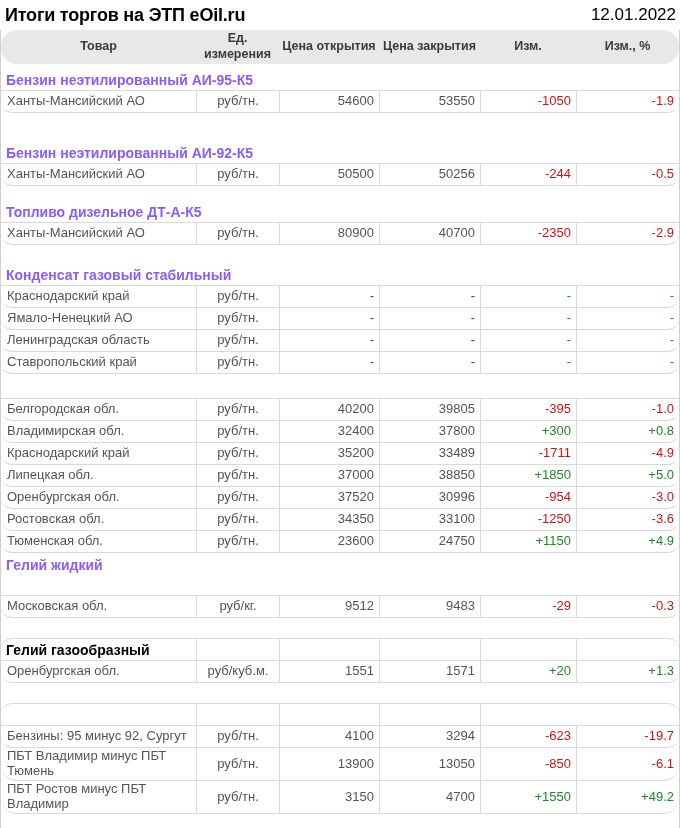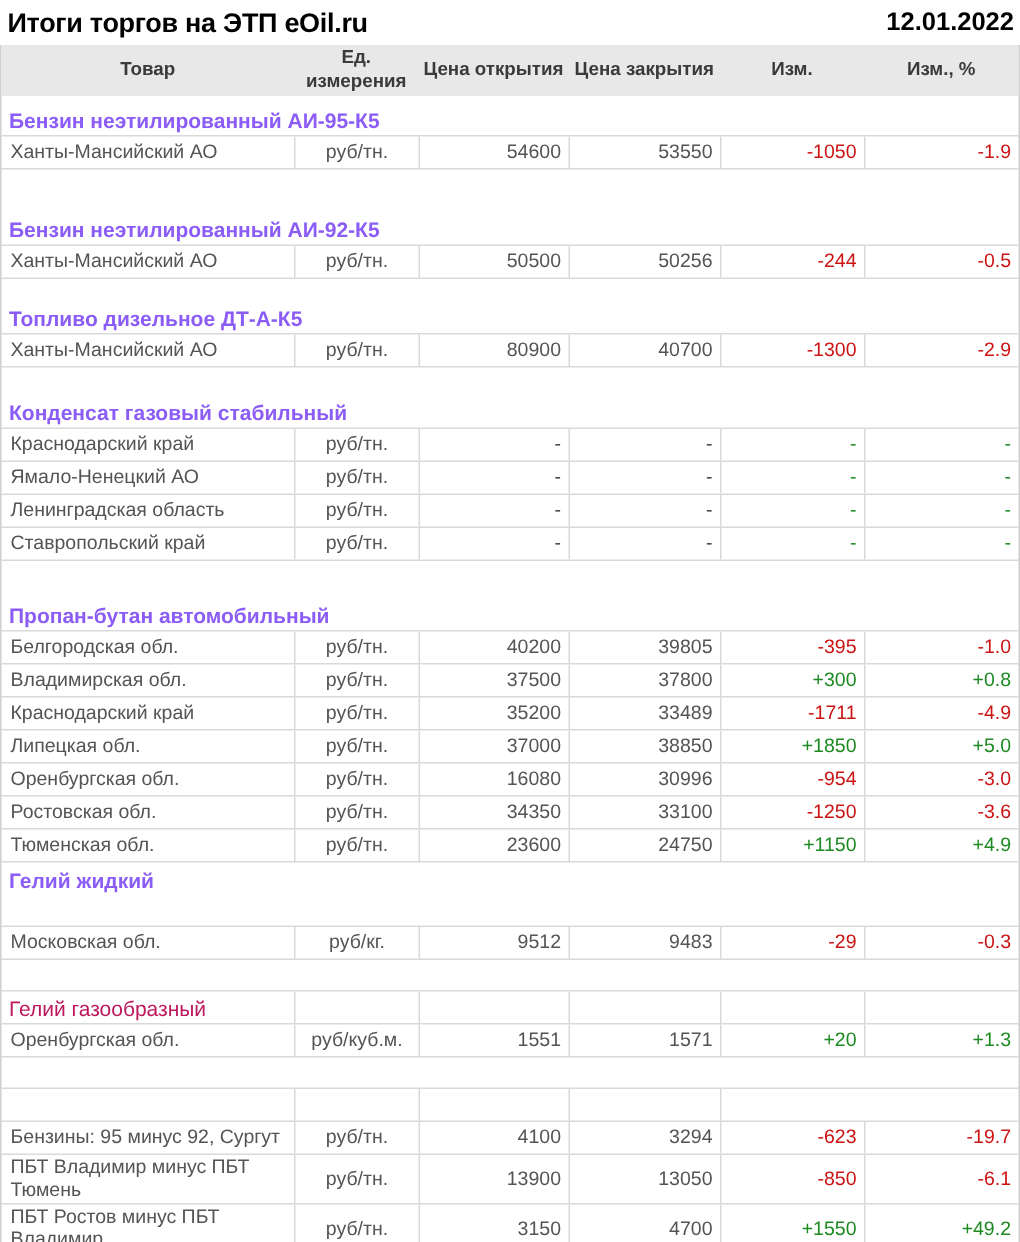--- a/index.html
+++ b/index.html
@@ -15,51 +15,52 @@
     width:680px;height:828px;overflow:hidden;
     font-family:"Liberation Sans","DejaVu Sans",sans-serif;
     color:#000;
   }
   .page{width:680px;height:708px;background:#fff;}
   .titlebar{
     height:30px;display:flex;align-items:center;justify-content:space-between;
     padding:0 4px 0 5px;
   }
   .page-title{font-size:18px;font-weight:bold;letter-spacing:-0.2px;}
-  .report-date{font-size:17px;font-weight:bold;}
+  .report-date{font-size:17px;font-weight:normal;}
   .tablewrap{
     width:680px;height:798px;
     border-left:1px solid #cfcfcf;border-right:1px solid #cfcfcf;
     background:#fff;
   }
   .grid{
     display:grid;
     grid-template-columns:195px 83px 100px 101px 96px 1fr;
     width:100%;
+    border-radius:16px;
   }
   .thead{
     background:var(--hdr-bg);
     height:34px;
   }
   .thead .hcell{
     display:flex;align-items:center;justify-content:center;text-align:center;
     font-size:12.5px;font-weight:bold;color:#3a3a3a;line-height:1.25;
     padding:0 2px;
   }
   .spacer{width:100%;}
   .sect-title{
     min-height:22px;display:flex;align-items:center;
     font-size:14px;font-weight:bold;color:#8b5cf6;
     padding:2px 0 1px 5px;
   }
   .sect-title-row{min-height:22px;border-top:1px solid var(--border);}
   .sect-title-row .tcell{border-left:1px solid var(--border);}
   .sect-title-row .tcell:first-child{
     border-left:none;display:flex;align-items:center;
-    font-size:14px;font-weight:normal;color:#be185d;padding:2px 0 1px 5px;
+    font-size:14px;font-weight:bold;color:#000000;padding:2px 0 1px 5px;
   }
   .rows-block{border-top:1px solid var(--border);}
   .drow{border-bottom:1px solid var(--border);}
   .drow > div{
     min-height:21px;display:flex;align-items:center;
     font-size:13px;color:var(--txt);line-height:1.15;
     padding:1px 4px;
   }
   .drow > div + div{border-left:1px solid var(--border);}
   .c-region{justify-content:flex-start;text-align:left;padding-left:6px !important;}
@@ -112,21 +113,21 @@
           </div>
         </div>
         <div class="spacer" style="height: 14px;"></div>
         <div class="sect-title">Топливо дизельное ДТ-А-К5</div>
         <div class="rows-block">
           <div class="grid drow">
             <div class="c-region">Ханты-Мансийский АО</div>
             <div class="c-unit">руб/тн.</div>
             <div class="c-num">80900</div>
             <div class="c-num">40700</div>
-            <div class="c-num neg">-1300</div>
+            <div class="c-num neg">-2350</div>
             <div class="c-num neg">-2.9</div>
           </div>
         </div>
         <div class="spacer" style="height: 18px;"></div>
         <div class="sect-title">Конденсат газовый стабильный</div>
         <div class="rows-block">
           <div class="grid drow">
             <div class="c-region">Краснодарский край</div>
             <div class="c-unit">руб/тн.</div>
             <div class="c-num neutral-dash">-</div>
@@ -153,34 +154,33 @@
           <div class="grid drow">
             <div class="c-region">Ставропольский край</div>
             <div class="c-unit">руб/тн.</div>
             <div class="c-num neutral-dash">-</div>
             <div class="c-num neutral-dash">-</div>
             <div class="c-num pos">-</div>
             <div class="c-num pos">-</div>
           </div>
         </div>
         <div class="spacer" style="height: 24px;"></div>
-        <div class="sect-title">Пропан-бутан автомобильный</div>
         <div class="rows-block">
           <div class="grid drow">
             <div class="c-region">Белгородская обл.</div>
             <div class="c-unit">руб/тн.</div>
             <div class="c-num">40200</div>
             <div class="c-num">39805</div>
             <div class="c-num neg">-395</div>
             <div class="c-num neg">-1.0</div>
           </div>
           <div class="grid drow">
             <div class="c-region">Владимирская обл.</div>
             <div class="c-unit">руб/тн.</div>
-            <div class="c-num">37500</div>
+            <div class="c-num">32400</div>
             <div class="c-num">37800</div>
             <div class="c-num pos">+300</div>
             <div class="c-num pos">+0.8</div>
           </div>
           <div class="grid drow">
             <div class="c-region">Краснодарский край</div>
             <div class="c-unit">руб/тн.</div>
             <div class="c-num">35200</div>
             <div class="c-num">33489</div>
             <div class="c-num neg">-1711</div>
@@ -190,21 +190,21 @@
             <div class="c-region">Липецкая обл.</div>
             <div class="c-unit">руб/тн.</div>
             <div class="c-num">37000</div>
             <div class="c-num">38850</div>
             <div class="c-num pos">+1850</div>
             <div class="c-num pos">+5.0</div>
           </div>
           <div class="grid drow">
             <div class="c-region">Оренбургская обл.</div>
             <div class="c-unit">руб/тн.</div>
-            <div class="c-num">16080</div>
+            <div class="c-num">37520</div>
             <div class="c-num">30996</div>
             <div class="c-num neg">-954</div>
             <div class="c-num neg">-3.0</div>
           </div>
           <div class="grid drow">
             <div class="c-region">Ростовская обл.</div>
             <div class="c-unit">руб/тн.</div>
             <div class="c-num">34350</div>
             <div class="c-num">33100</div>
             <div class="c-num neg">-1250</div>

